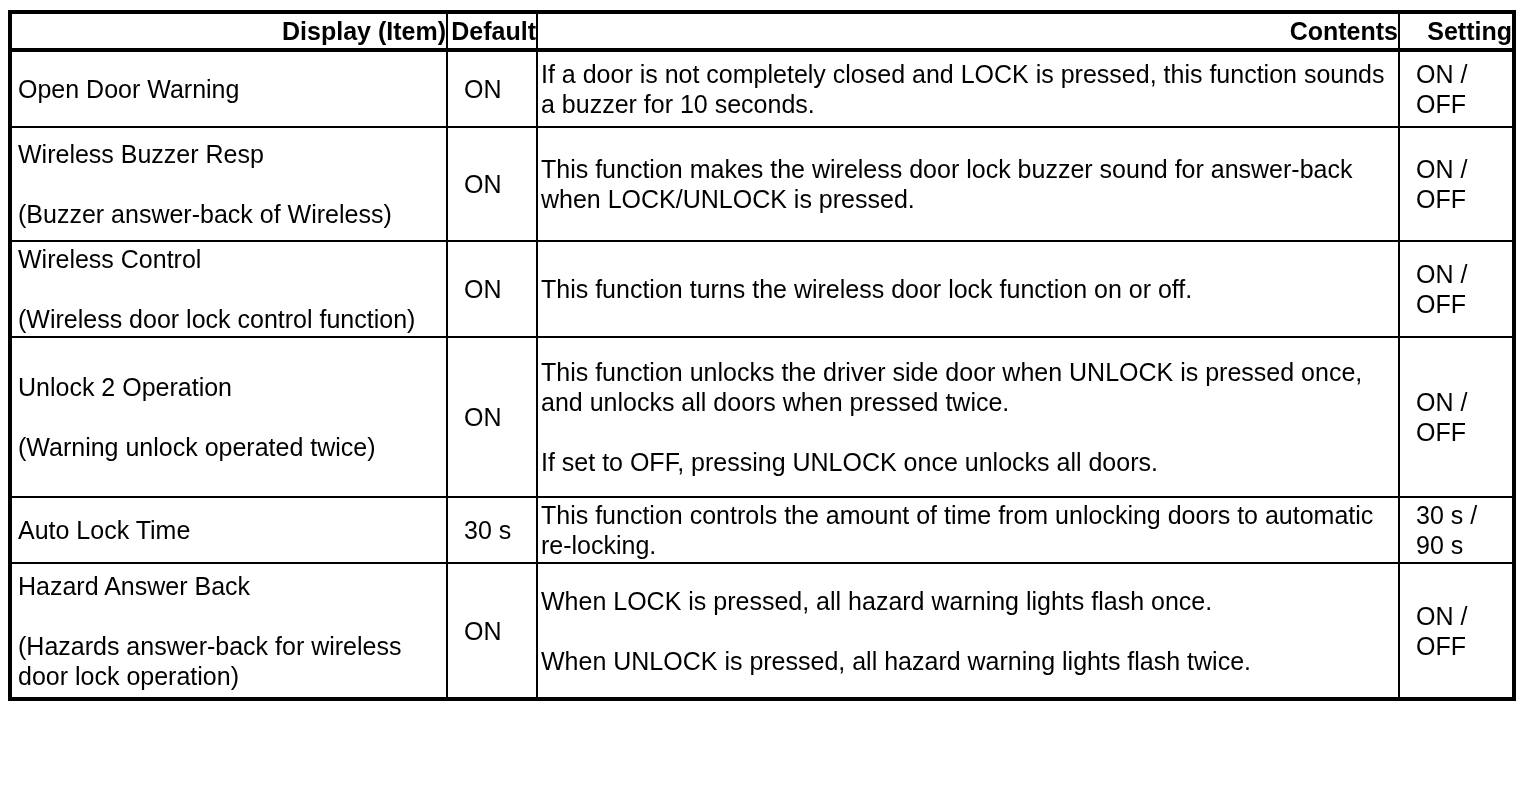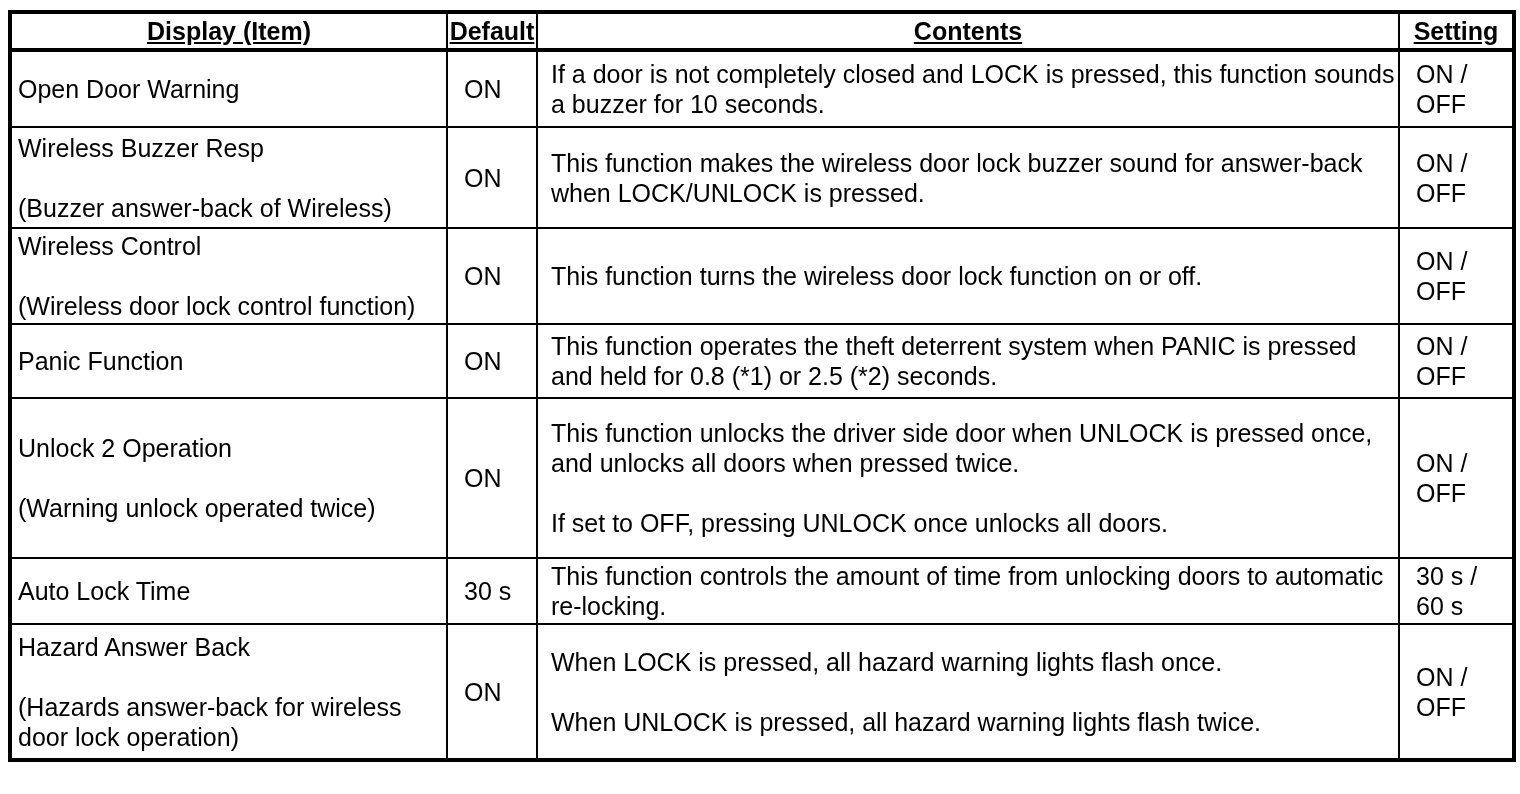--- a/index.html
+++ b/index.html
@@ -14,35 +14,34 @@
     border-collapse:collapse;
     table-layout:fixed;
     width:1504px;
     border:4px solid #000;
   }
   th{
     border:2px solid #000;
     border-bottom:4px solid #000;
     font-size:25px;
     font-weight:bold;
-    text-align:center;
+    text-align:right;
     height:34px;
     padding:0;
     overflow:hidden;
-    text-decoration:underline;
   }
   td{
     border:2px solid #000;
     font-size:25px;
     line-height:30px;
     vertical-align:middle;
     padding:2px 2px 2px 6px;
     overflow:hidden;
   }
-  td.contents-cell{padding-left:13px;padding-right:0;}
+  td.contents-cell{padding-left:3px;padding-right:0;}
   td.setting-cell{padding-left:16px;padding-right:4px;}
   td.default-cell{padding-left:16px;}
   .para + .para{margin-top:30px;}
 </style>
 </head>
 <body>
 
 <div class="wrap">
   <table>
     <colgroup>
@@ -63,49 +62,39 @@
         <tr style="height: 77px;">
           <td class="item-cell">
             <div class="para">Open Door Warning</div>
           </td>
           <td class="default-cell">ON</td>
           <td class="contents-cell">
             <div class="para">If a door is not completely closed and LOCK is pressed, this function sounds a buzzer for 10 seconds.</div>
           </td>
           <td class="setting-cell">ON / OFF</td>
         </tr>
-        <tr style="height: 101px;">
+        <tr style="height: 114px;">
           <td class="item-cell">
             <div class="para">Wireless Buzzer Resp</div>
             <div class="para">(Buzzer answer-back of Wireless)</div>
           </td>
           <td class="default-cell">ON</td>
           <td class="contents-cell">
             <div class="para">This function makes the wireless door lock buzzer sound for answer-back when LOCK/UNLOCK is pressed.</div>
           </td>
           <td class="setting-cell">ON / OFF</td>
         </tr>
         <tr style="height: 95px;">
           <td class="item-cell">
             <div class="para">Wireless Control</div>
             <div class="para">(Wireless door lock control function)</div>
           </td>
           <td class="default-cell">ON</td>
           <td class="contents-cell">
             <div class="para">This function turns the wireless door lock function on or off.</div>
-          </td>
-          <td class="setting-cell">ON / OFF</td>
-        </tr>
-        <tr style="height: 74px;">
-          <td class="item-cell">
-            <div class="para">Panic Function</div>
-          </td>
-          <td class="default-cell">ON</td>
-          <td class="contents-cell">
-            <div class="para">This function operates the theft deterrent system when PANIC is pressed and held for 0.8 (*1) or 2.5 (*2) seconds.</div>
           </td>
           <td class="setting-cell">ON / OFF</td>
         </tr>
         <tr style="height: 160px;">
           <td class="item-cell">
             <div class="para">Unlock 2 Operation</div>
             <div class="para">(Warning unlock operated twice)</div>
           </td>
           <td class="default-cell">ON</td>
           <td class="contents-cell">
@@ -115,21 +104,21 @@
           <td class="setting-cell">ON / OFF</td>
         </tr>
         <tr style="height: 62px;">
           <td class="item-cell">
             <div class="para">Auto Lock Time</div>
           </td>
           <td class="default-cell">30 s</td>
           <td class="contents-cell">
             <div class="para">This function controls the amount of time from unlocking doors to automatic re-locking.</div>
           </td>
-          <td class="setting-cell">30 s / 60 s</td>
+          <td class="setting-cell">30 s / 90 s</td>
         </tr>
         <tr style="height: 136px;">
           <td class="item-cell">
             <div class="para">Hazard Answer Back</div>
             <div class="para">(Hazards answer-back for wireless door lock operation)</div>
           </td>
           <td class="default-cell">ON</td>
           <td class="contents-cell">
             <div class="para">When LOCK is pressed, all hazard warning lights flash once.</div>
             <div class="para">When UNLOCK is pressed, all hazard warning lights flash twice.</div>

